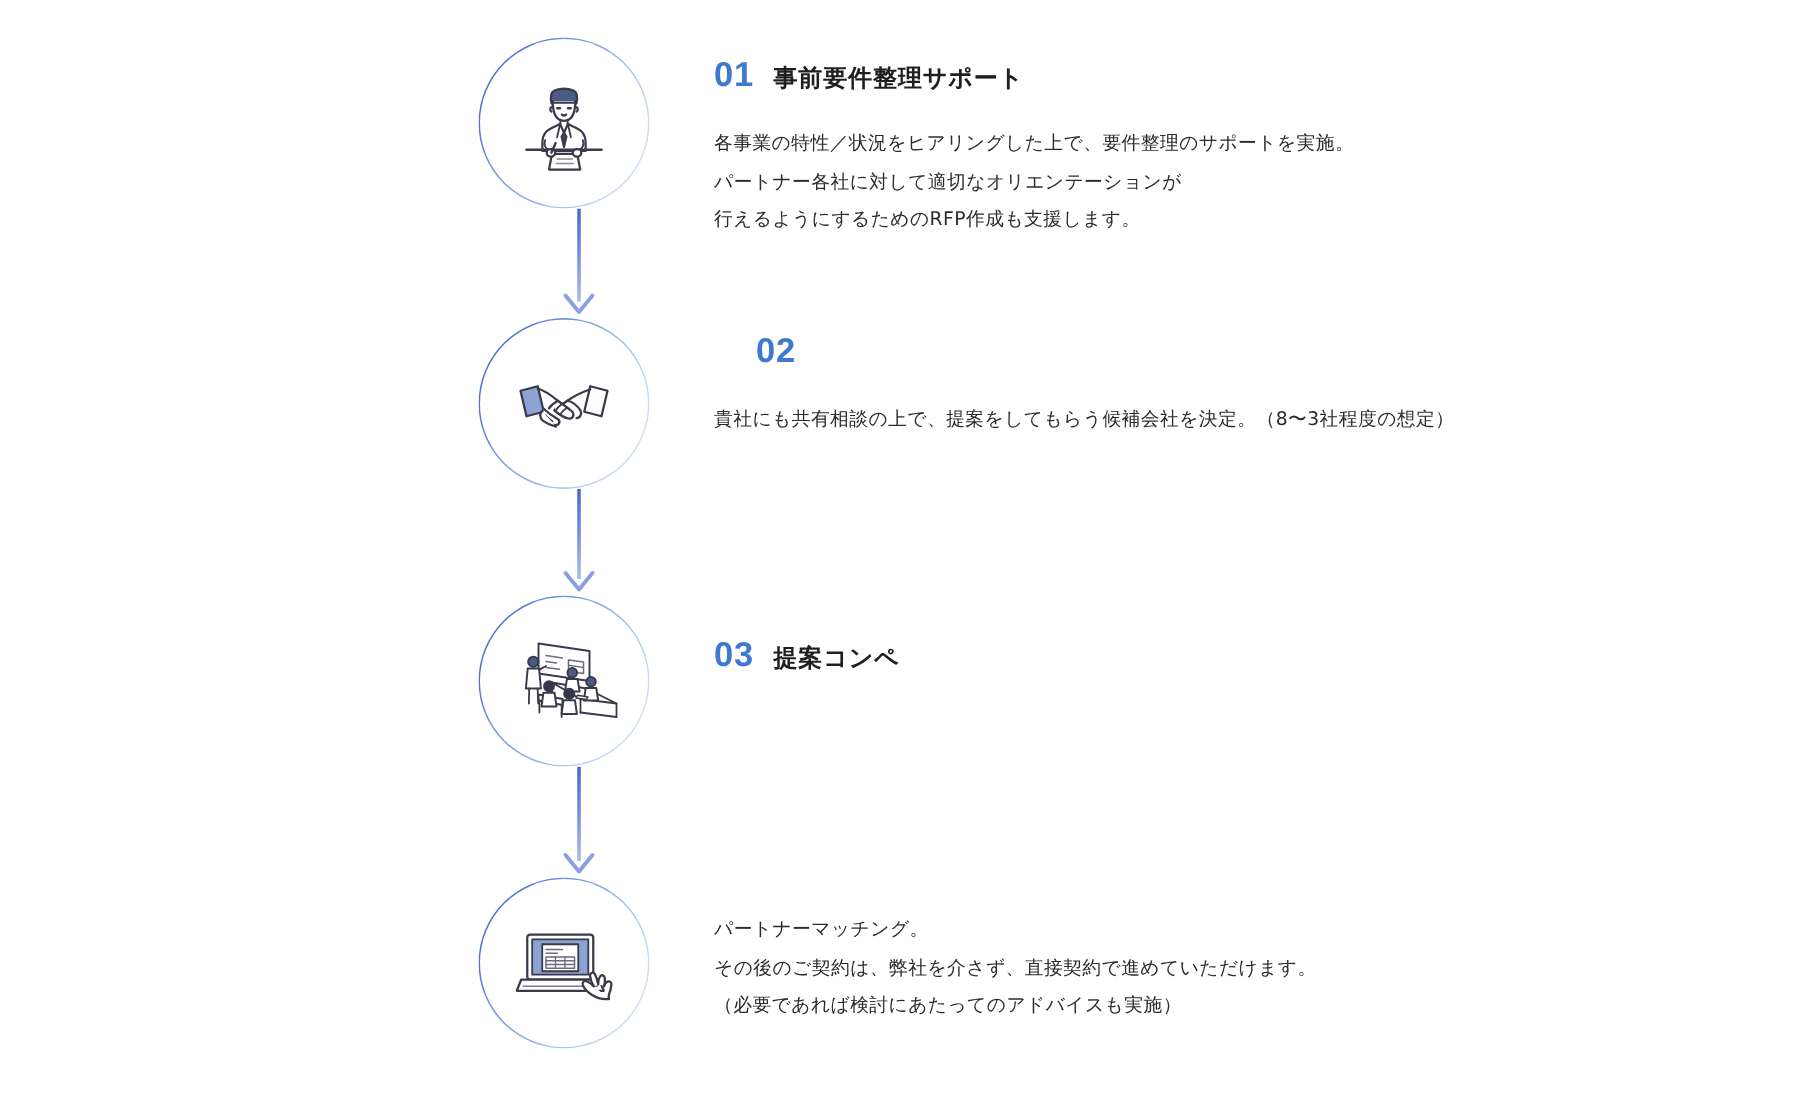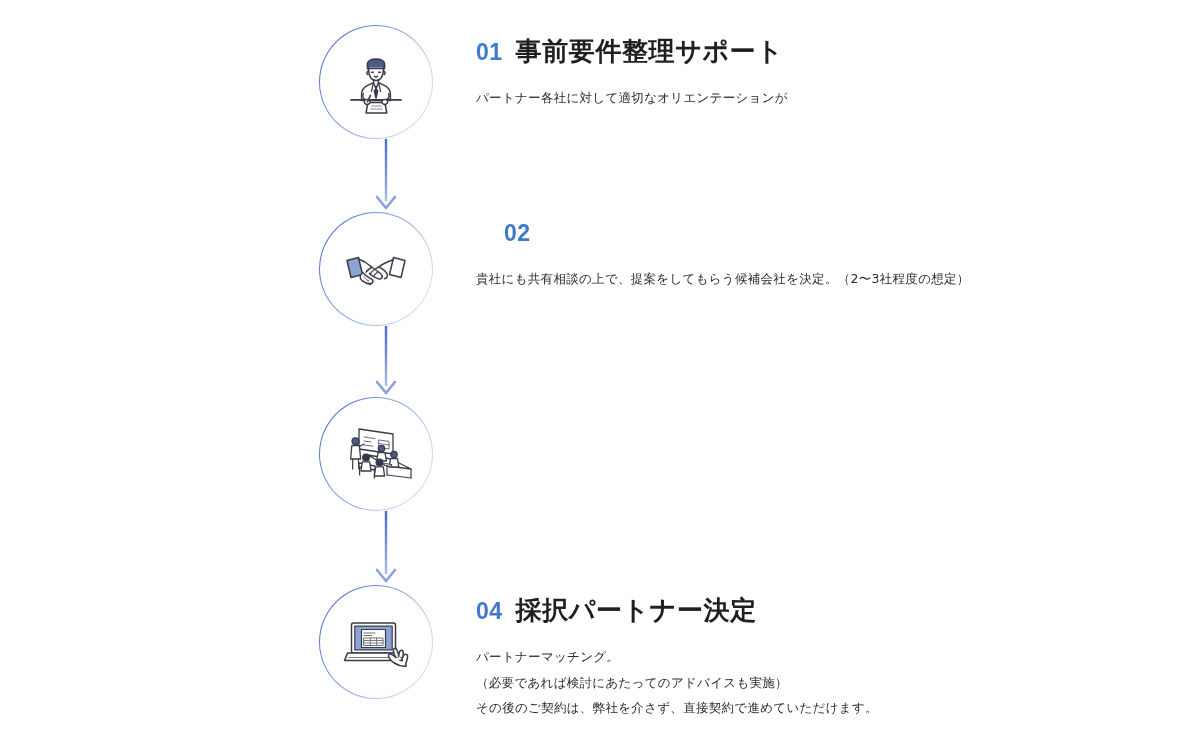--- a/index.html
+++ b/index.html
@@ -88,21 +88,21 @@
     line-height: 1;
   }
   .step-num {
     font-size: 23px;
     font-weight: bold;
     color: #3f79cf;
     letter-spacing: 0.5px;
     font-family: "Liberation Sans", "DejaVu Sans", sans-serif;
   }
   .step-title {
-    font-size: 26px;
+    font-size: 16px;
     font-weight: bold;
     color: #1f1f1f;
     letter-spacing: 0.6px;
     font-family: "DejaVu Sans", "Liberation Sans", sans-serif;
   }
   .step-desc {
     margin: 21px 0 0 0;
     padding: 0;
     list-style: none;
   }
@@ -212,21 +212,23 @@
         </svg>
       </div>
     </div>
 
     <div class="step-body">
       <div class="step-head">
         <span class="step-num">01</span>
         <span class="step-title">事前要件整理サポート</span>
       </div>
       <ul class="step-desc">
+        <li>各事業の特性／状況をヒアリングした上で、要件整理のサポートを実施。</li>
         <li>パートナー各社に対して適切なオリエンテーションが</li>
+        <li>行えるようにするためのRFP作成も支援します。</li>
       </ul>
     </div>
   </div>
 
   <div class="step step-2">
     <div class="circle-wrap">
       <div class="circle"></div>
       <div class="icon-art">
         <svg width="76" height="76" viewBox="0 0 76 76">
           <g fill="none" stroke="#3a3a4a" stroke-width="1.5" stroke-linecap="round" stroke-linejoin="round">
@@ -255,21 +257,21 @@
           </g>
         </svg>
       </div>
     </div>
 
     <div class="step-body">
       <div class="step-head">
         <span class="step-num">02</span>
       </div>
       <ul class="step-desc">
-        <li>貴社にも共有相談の上で、提案をしてもらう候補会社を決定。（2〜3社程度の想定）</li>
+        <li>貴社にも共有相談の上で、提案をしてもらう候補会社を決定。（8〜3社程度の想定）</li>
       </ul>
     </div>
   </div>
 
   <div class="step step-3">
     <div class="circle-wrap">
       <div class="circle"></div>
       <div class="icon-art">
         <svg width="82" height="82" viewBox="0 0 82 82">
           <g fill="none" stroke="#3a3a4a" stroke-width="1.3" stroke-linecap="round" stroke-linejoin="round">
@@ -303,20 +305,24 @@
             <circle cx="44.5" cy="49.5" r="3.4" fill="#33364a" stroke="#3a3a4a"></circle>
             <path d="M40.7 53.8 L48.3 53.8 L49.6 63 L39.4 63 Z" fill="#ffffff"></path>
 
             <path d="M50 50.5 L57 51.6 L56 53.4 L49 52.3 Z" fill="#ffffff" stroke-width="1"></path>
           </g>
         </svg>
       </div>
     </div>
 
     <div class="step-body">
+      <div class="step-head">
+        <span class="step-num">03</span>
+        <span class="step-title">提案コンペ</span>
+      </div>
     </div>
   </div>
 
   <div class="step step-4">
     <div class="circle-wrap">
       <div class="circle"></div>
       <div class="icon-art">
         <svg width="80" height="80" viewBox="0 0 80 80">
           <g fill="none" stroke="#3a3a4a" stroke-width="1.5" stroke-linecap="round" stroke-linejoin="round">
 
@@ -336,25 +342,21 @@
             <path d="M70 64 C66.5 64.5 62 63.4 58.2 61 C55.6 59.3 53.4 57 52.6 54.8 C51.9 52.9 53.4 51.4 55.2 52.2 C56.8 52.9 58.6 54.2 59.8 55.4" fill="#ffffff"></path>
             <path d="M59.8 55.4 C58.6 53.4 57.6 50.8 57.4 48.6 C57.2 46.4 59.6 45.6 60.6 47.4 C61.6 49.2 62.4 52 62.8 54.2" fill="#ffffff"></path>
             <path d="M62.8 54.2 C62.8 52.2 63.2 50.2 64 49 C65 47.5 67 48.2 67.2 50 C67.4 51.8 67.2 53.8 66.8 55.4" fill="#ffffff"></path>
             <path d="M66.8 55.4 C67.2 54 68 52.8 69 52.4 C70.4 51.8 71.8 52.8 71.6 54.4 C71.4 56.4 70.8 59 70 61 C69.6 62.2 69.8 63.2 70 64" fill="#ffffff"></path>
           </g>
         </svg>
       </div>
     </div>
 
     <div class="step-body">
-      <div class="step-head">
-        <span class="step-num">04</span>
-        <span class="step-title">採択パートナー決定</span>
-      </div>
       <ul class="step-desc">
         <li>パートナーマッチング。</li>
+        <li>その後のご契約は、弊社を介さず、直接契約で進めていただけます。</li>
         <li>（必要であれば検討にあたってのアドバイスも実施）</li>
-        <li>その後のご契約は、弊社を介さず、直接契約で進めていただけます。</li>
       </ul>
     </div>
   </div>
 
 </div>
 
 </body></html>

